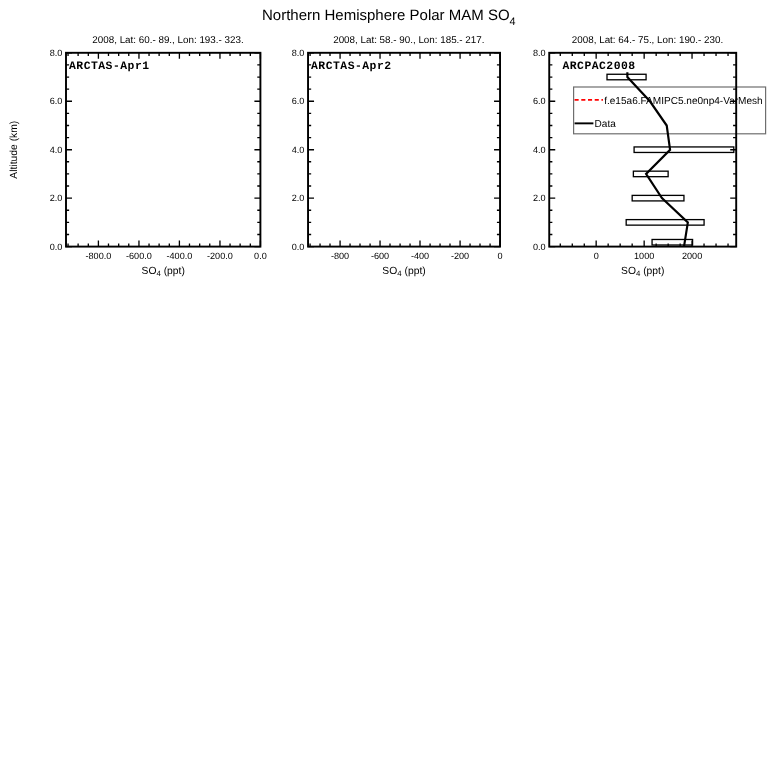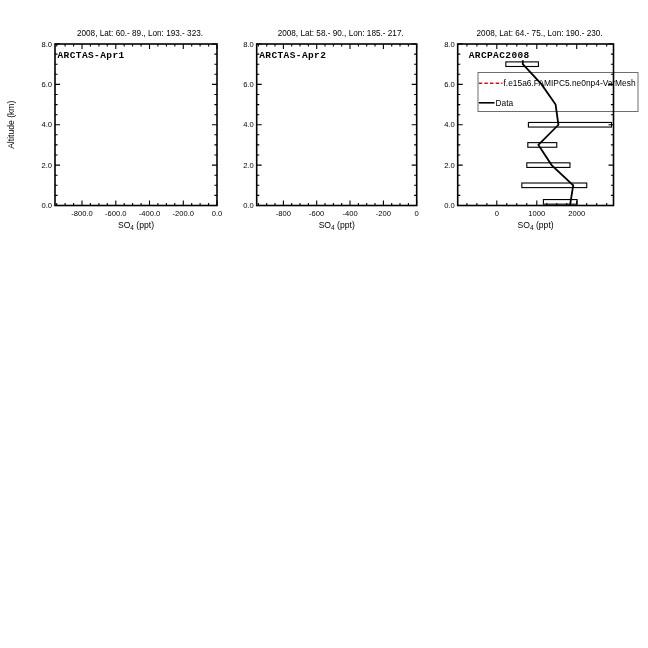--- a/index.html
+++ b/index.html
@@ -18,20 +18,21 @@
   .frame{fill:none;stroke:#000;stroke-width:1.6;}
   .tick{stroke:#000;stroke-width:1.1;fill:none;}
   .dataline{fill:none;stroke:#000;stroke-width:1.8;stroke-linejoin:miter;}
   .legendbox{fill:#ffffff;stroke:#6e6e6e;stroke-width:1;}
   text{fill:#000;}
 </style>
 </head>
 <body>
 
 <div id="figure">
+  <div id="chart-title"><span>Northern Hemisphere Polar MAM SO</span><sub>4</sub></div>
   <svg id="plot" width="648" height="648" xmlns="http://www.w3.org/2000/svg">
       <g>
         <text x="140" y="35.5" text-anchor="middle" class="sub">2008, Lat:  60.- 89., Lon: 193.- 323.</text>
         <rect x="55" y="44" width="162" height="161.5" class="frame"></rect>
         <path d="M82.0 205.5V200.5M82.0 44V49M115.8 205.5V200.5M115.8 44V49M149.5 205.5V200.5M149.5 44V49M183.3 205.5V200.5M183.3 44V49M217.0 205.5V200.5M217.0 44V49M56.7 205.5V202.9M56.7 44V46.6M65.1 205.5V202.9M65.1 44V46.6M73.6 205.5V202.9M73.6 44V46.6M90.4 205.5V202.9M90.4 44V46.6M98.9 205.5V202.9M98.9 44V46.6M107.3 205.5V202.9M107.3 44V46.6M124.2 205.5V202.9M124.2 44V46.6M132.6 205.5V202.9M132.6 44V46.6M141.1 205.5V202.9M141.1 44V46.6M157.9 205.5V202.9M157.9 44V46.6M166.4 205.5V202.9M166.4 44V46.6M174.8 205.5V202.9M174.8 44V46.6M191.7 205.5V202.9M191.7 44V46.6M200.1 205.5V202.9M200.1 44V46.6M208.6 205.5V202.9M208.6 44V46.6M55 205.5H60M217 205.5H212M55 165.1H60M217 165.1H212M55 124.8H60M217 124.8H212M55 84.4H60M217 84.4H212M55 44.0H60M217 44.0H212M55 195.4H57.6M217 195.4H214.4M55 185.3H57.6M217 185.3H214.4M55 175.2H57.6M217 175.2H214.4M55 155.0H57.6M217 155.0H214.4M55 144.9H57.6M217 144.9H214.4M55 134.8H57.6M217 134.8H214.4M55 114.7H57.6M217 114.7H214.4M55 104.6H57.6M217 104.6H214.4M55 94.5H57.6M217 94.5H214.4M55 74.3H57.6M217 74.3H214.4M55 64.2H57.6M217 64.2H214.4M55 54.1H57.6M217 54.1H214.4" class="tick"></path>
         <text x="82" y="215.5" text-anchor="middle" class="tl">-800.0</text>
         <text x="115.75" y="215.5" text-anchor="middle" class="tl">-600.0</text>
         <text x="149.5" y="215.5" text-anchor="middle" class="tl">-400.0</text>
         <text x="183.25" y="215.5" text-anchor="middle" class="tl">-200.0</text>
         <text x="217" y="215.5" text-anchor="middle" class="tl">0.0</text>

